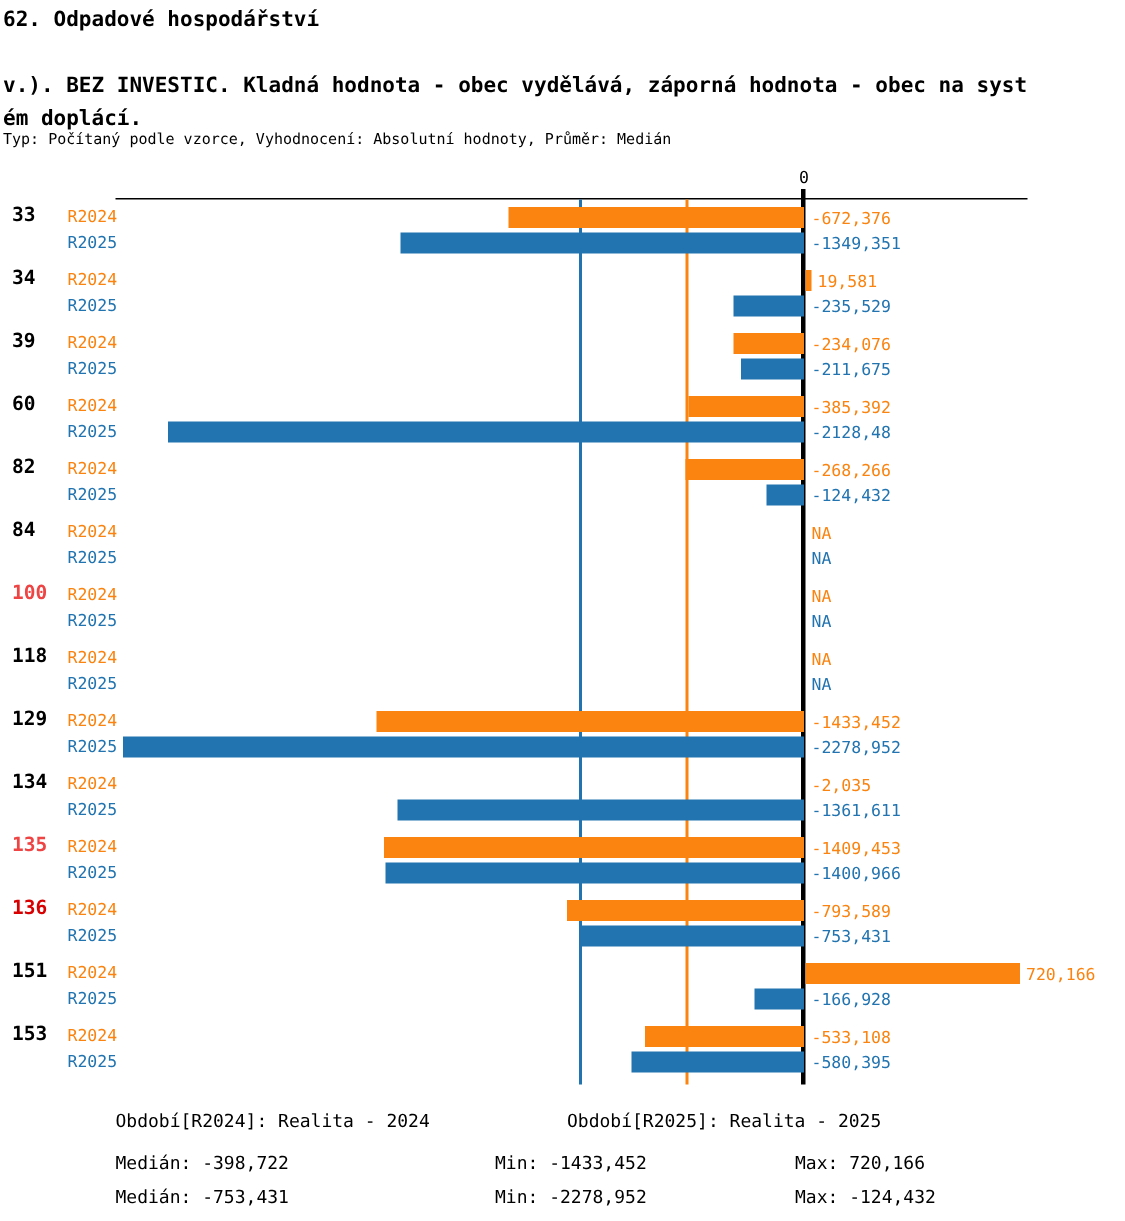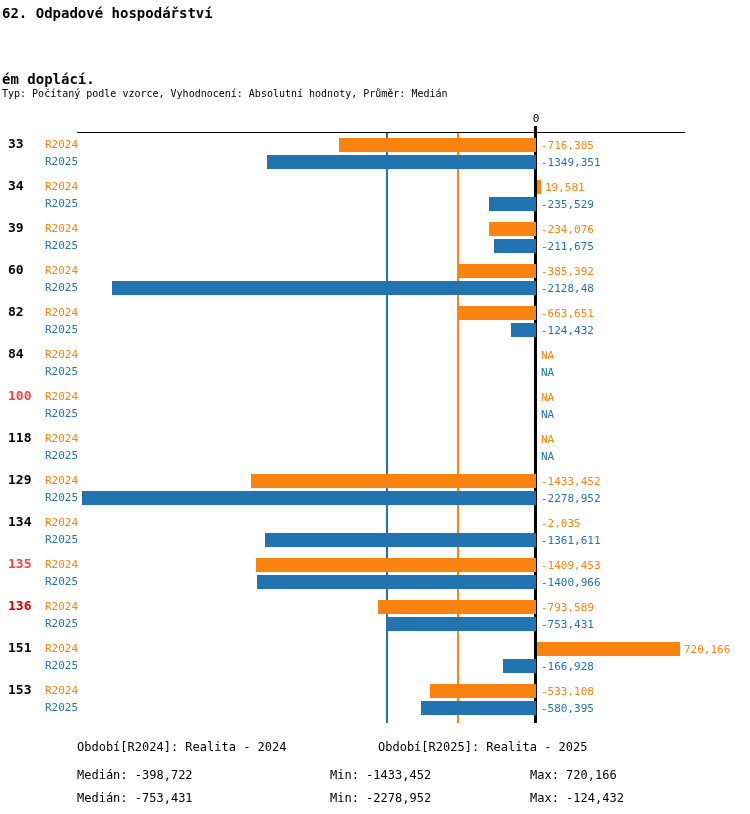--- a/index.html
+++ b/index.html
@@ -19,34 +19,35 @@
   .val-label{position:absolute;font-size:11px;line-height:12px;white-space:pre;}
   .legend-item{position:absolute;font-size:12px;line-height:14px;white-space:pre;}
   .stat{position:absolute;font-size:12px;line-height:14px;white-space:pre;text-align:right;}
 </style>
 </head>
 <body>
 
 <div class="page">
 
   <div class="hline" style="top:4px">62. Odpadové hospodářství</div>
+  <div class="hline" style="top:48px">v.). BEZ INVESTIC. Kladná hodnota - obec vydělává, záporná hodnota - obec na syst</div>
   <div class="hline" style="top:70px">ém doplácí.</div>
   <div class="meta-line" style="top:88px">Typ: Počítaný podle vzorce, Vyhodnocení: Absolutní hodnoty, Průměr: Medián</div>
 
   <div style="position:absolute;inset:0;">
     <div class="zero-tick" id="zero-tick" style="left: 530px; top: 113px;">0</div>
     <div class="axis-top" id="axis-top" style="left: 77px; top: 132px; width: 608px;"></div>
     <div class="zero-line" id="zero-line" style="left: 534px; top: 126px; height: 597px;"></div>
     <div class="median-line" id="median-2024" style="left: 457px; top: 133px; height: 590px; background: rgb(251, 131, 15);"></div>
     <div class="median-line" id="median-2025" style="left: 386px; top: 133px; height: 590px; background: rgb(34, 116, 176);"></div>
     <div id="rows-container" style="position:absolute;inset:0;">
         <div class="row-id" style="top: 137px; color: rgb(0, 0, 0);">33</div>
         <div class="series-label" style="top: 139px; color: rgb(251, 131, 15);">R2024</div>
         <div class="bar" style="top: 138px; width: 197px; left: 339px; background: rgb(251, 131, 15);"></div>
-        <div class="val-label" style="top: 140px; left: 541px; color: rgb(251, 131, 15);">-716,305</div>
+        <div class="val-label" style="top: 140px; left: 541px; color: rgb(251, 131, 15);">-672,376</div>
         <div class="series-label" style="top: 156px; color: rgb(34, 116, 176);">R2025</div>
         <div class="bar" style="top: 155px; width: 269px; left: 267px; background: rgb(34, 116, 176);"></div>
         <div class="val-label" style="top: 157px; left: 541px; color: rgb(34, 116, 176);">-1349,351</div>
         <div class="row-id" style="top: 179px; color: rgb(0, 0, 0);">34</div>
         <div class="series-label" style="top: 181px; color: rgb(251, 131, 15);">R2024</div>
         <div class="bar" style="top: 180px; width: 4px; left: 537px; background: rgb(251, 131, 15);"></div>
         <div class="val-label" style="top: 182px; left: 545px; color: rgb(251, 131, 15);">19,581</div>
         <div class="series-label" style="top: 198px; color: rgb(34, 116, 176);">R2025</div>
         <div class="bar" style="top: 197px; width: 47px; left: 489px; background: rgb(34, 116, 176);"></div>
         <div class="val-label" style="top: 199px; left: 541px; color: rgb(34, 116, 176);">-235,529</div>
@@ -60,21 +61,21 @@
         <div class="row-id" style="top: 263px; color: rgb(0, 0, 0);">60</div>
         <div class="series-label" style="top: 265px; color: rgb(251, 131, 15);">R2024</div>
         <div class="bar" style="top: 264px; width: 77px; left: 459px; background: rgb(251, 131, 15);"></div>
         <div class="val-label" style="top: 266px; left: 541px; color: rgb(251, 131, 15);">-385,392</div>
         <div class="series-label" style="top: 282px; color: rgb(34, 116, 176);">R2025</div>
         <div class="bar" style="top: 281px; width: 424px; left: 112px; background: rgb(34, 116, 176);"></div>
         <div class="val-label" style="top: 283px; left: 541px; color: rgb(34, 116, 176);">-2128,48</div>
         <div class="row-id" style="top: 305px; color: rgb(0, 0, 0);">82</div>
         <div class="series-label" style="top: 307px; color: rgb(251, 131, 15);">R2024</div>
         <div class="bar" style="top: 306px; width: 79px; left: 457px; background: rgb(251, 131, 15);"></div>
-        <div class="val-label" style="top: 308px; left: 541px; color: rgb(251, 131, 15);">-663,651</div>
+        <div class="val-label" style="top: 308px; left: 541px; color: rgb(251, 131, 15);">-268,266</div>
         <div class="series-label" style="top: 324px; color: rgb(34, 116, 176);">R2025</div>
         <div class="bar" style="top: 323px; width: 25px; left: 511px; background: rgb(34, 116, 176);"></div>
         <div class="val-label" style="top: 325px; left: 541px; color: rgb(34, 116, 176);">-124,432</div>
         <div class="row-id" style="top: 347px; color: rgb(0, 0, 0);">84</div>
         <div class="series-label" style="top: 349px; color: rgb(251, 131, 15);">R2024</div>
         <div class="val-label" style="top: 350px; left: 541px; color: rgb(251, 131, 15);">NA</div>
         <div class="series-label" style="top: 366px; color: rgb(34, 116, 176);">R2025</div>
         <div class="val-label" style="top: 367px; left: 541px; color: rgb(34, 116, 176);">NA</div>
         <div class="row-id" style="top: 389px; color: #ef4444;">100</div>
         <div class="series-label" style="top: 391px; color: rgb(251, 131, 15);">R2024</div>

